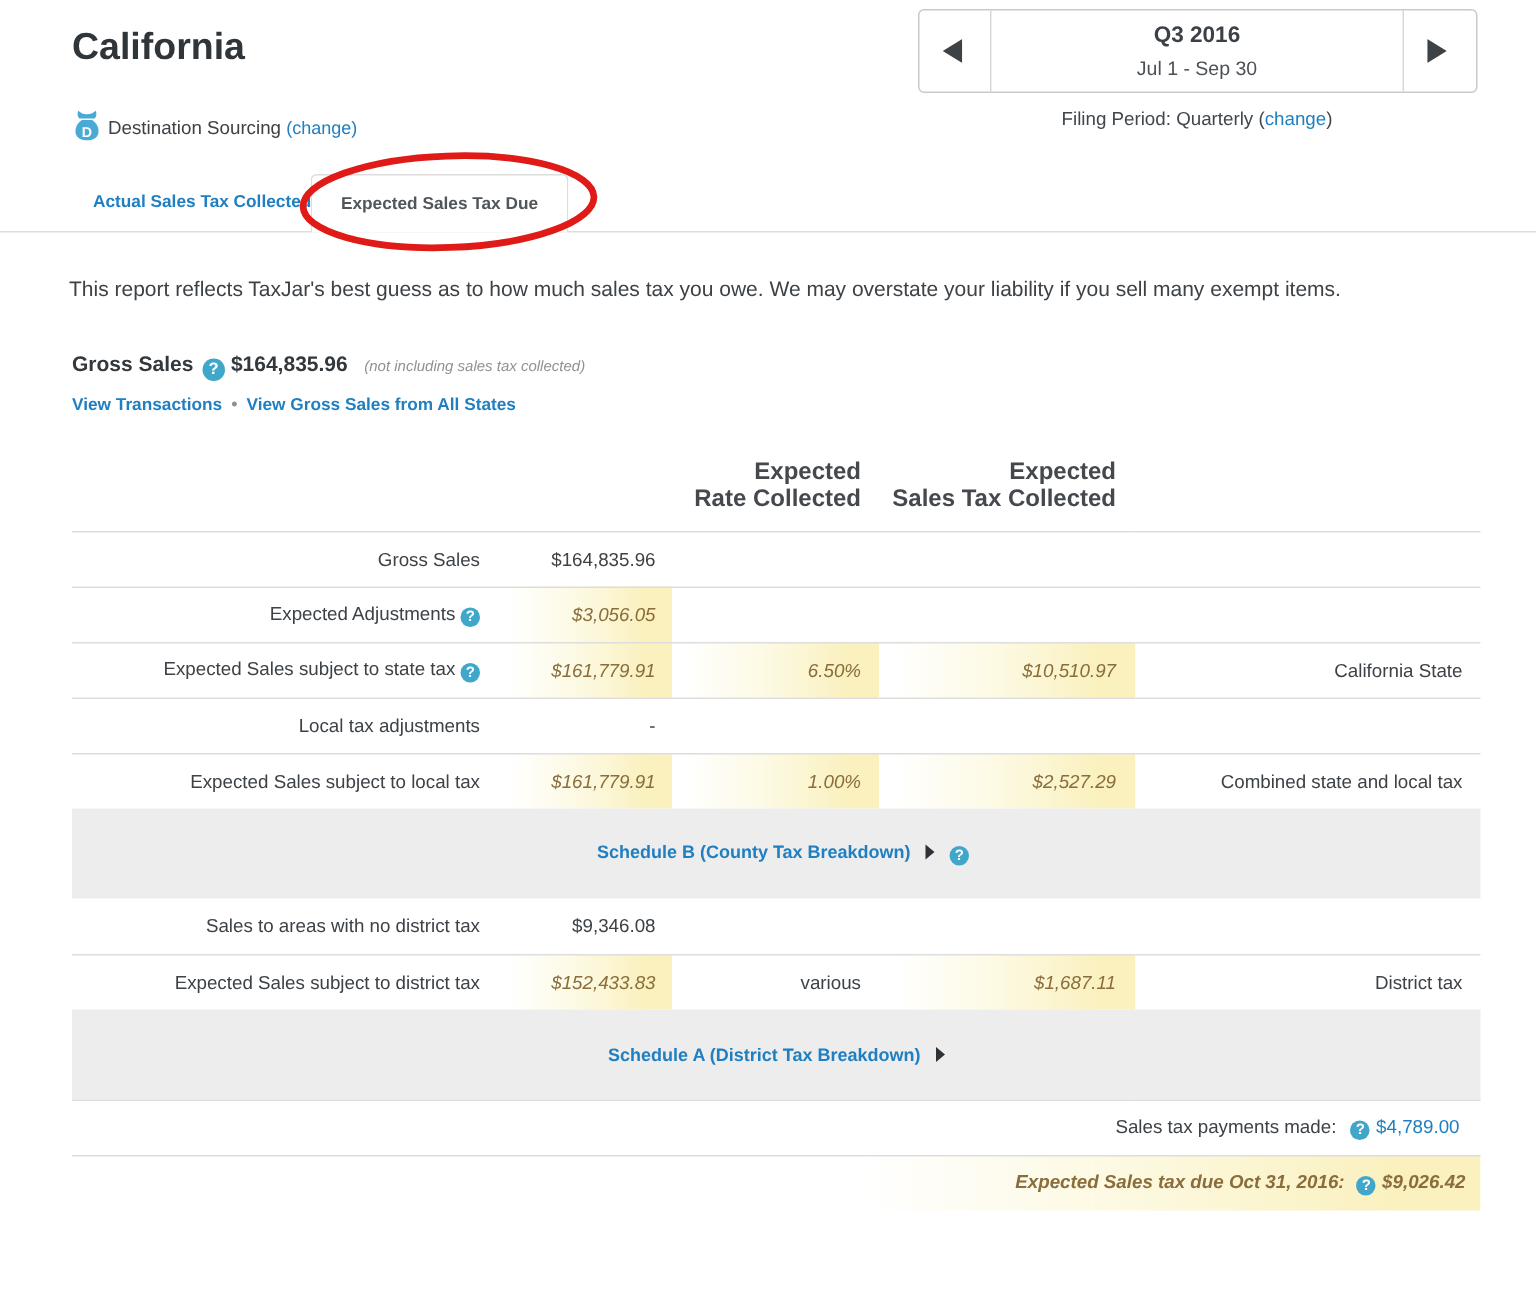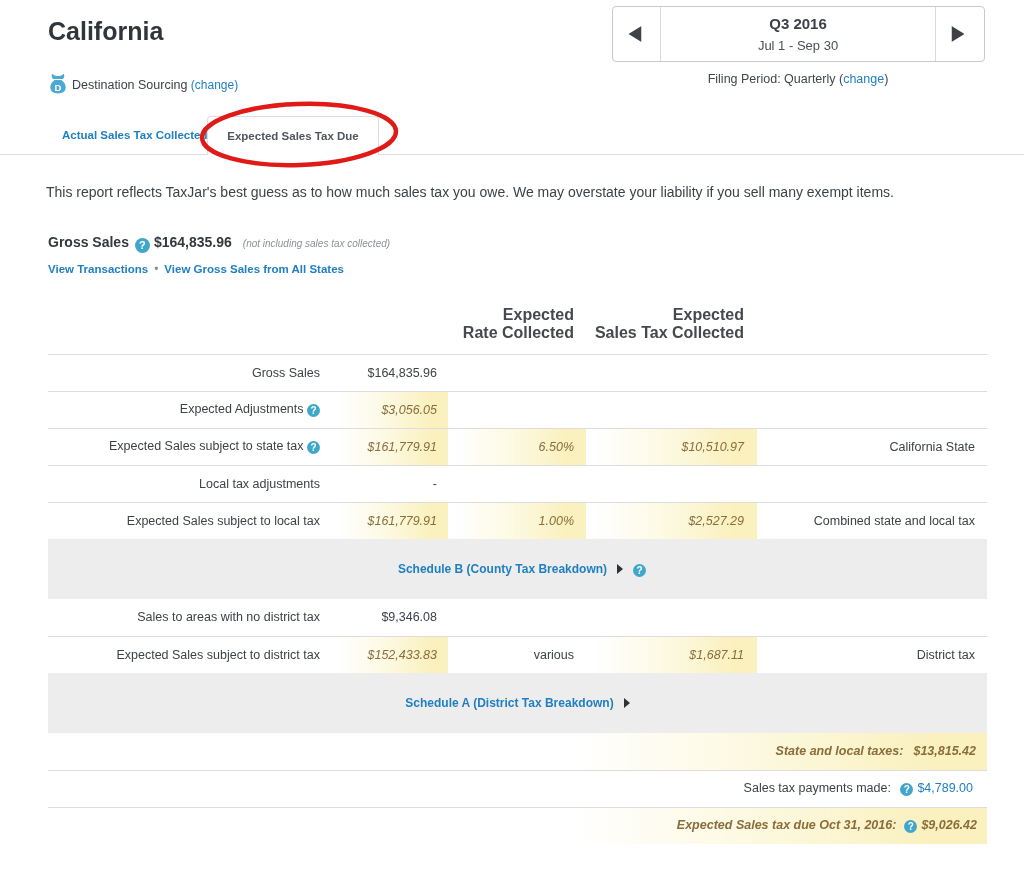--- a/index.html
+++ b/index.html
@@ -163,23 +163,20 @@
     <tr class="r">
         <td class="lab">Expected Sales subject to district tax</td>
         <td class="v y brown">$152,433.83</td>
         <td>various</td>
         <td class="t y brown">$1,687.11</td>
         <td>District tax</td>
       </tr>
     <tr class="band">
         <td colspan="5" style="padding-left:0;margin-top:20px;"><span class="sched">Schedule A (District Tax Breakdown)</span><span class="tri"></span></td>
       </tr>
-    <tr class="yrow nb">
-        <td colspan="5" class="v"><span class="bsum">State and local taxes:</span><span class="bsum" style="margin-left:10px;">$13,815.42</span></td>
-      </tr>
     <tr class="r">
         <td colspan="5" style="padding-right:14px; font-size:12.5px;">Sales tax payments made: <i class="qicon" style="margin:0 4px 0 6px;">?</i><a style="font-weight:normal;">$4,789.00</a></td>
       </tr>
     <tr class="r yrow">
         <td colspan="5" style="padding-right:10px;"><span class="bsum">Expected Sales tax due Oct 31, 2016:</span><i class="qicon" style="margin:0 4px 0 8px;">?</i><span class="bsum">$9,026.42</span></td>
       </tr>
   </tbody>
   </table>
 
 </body></html>

